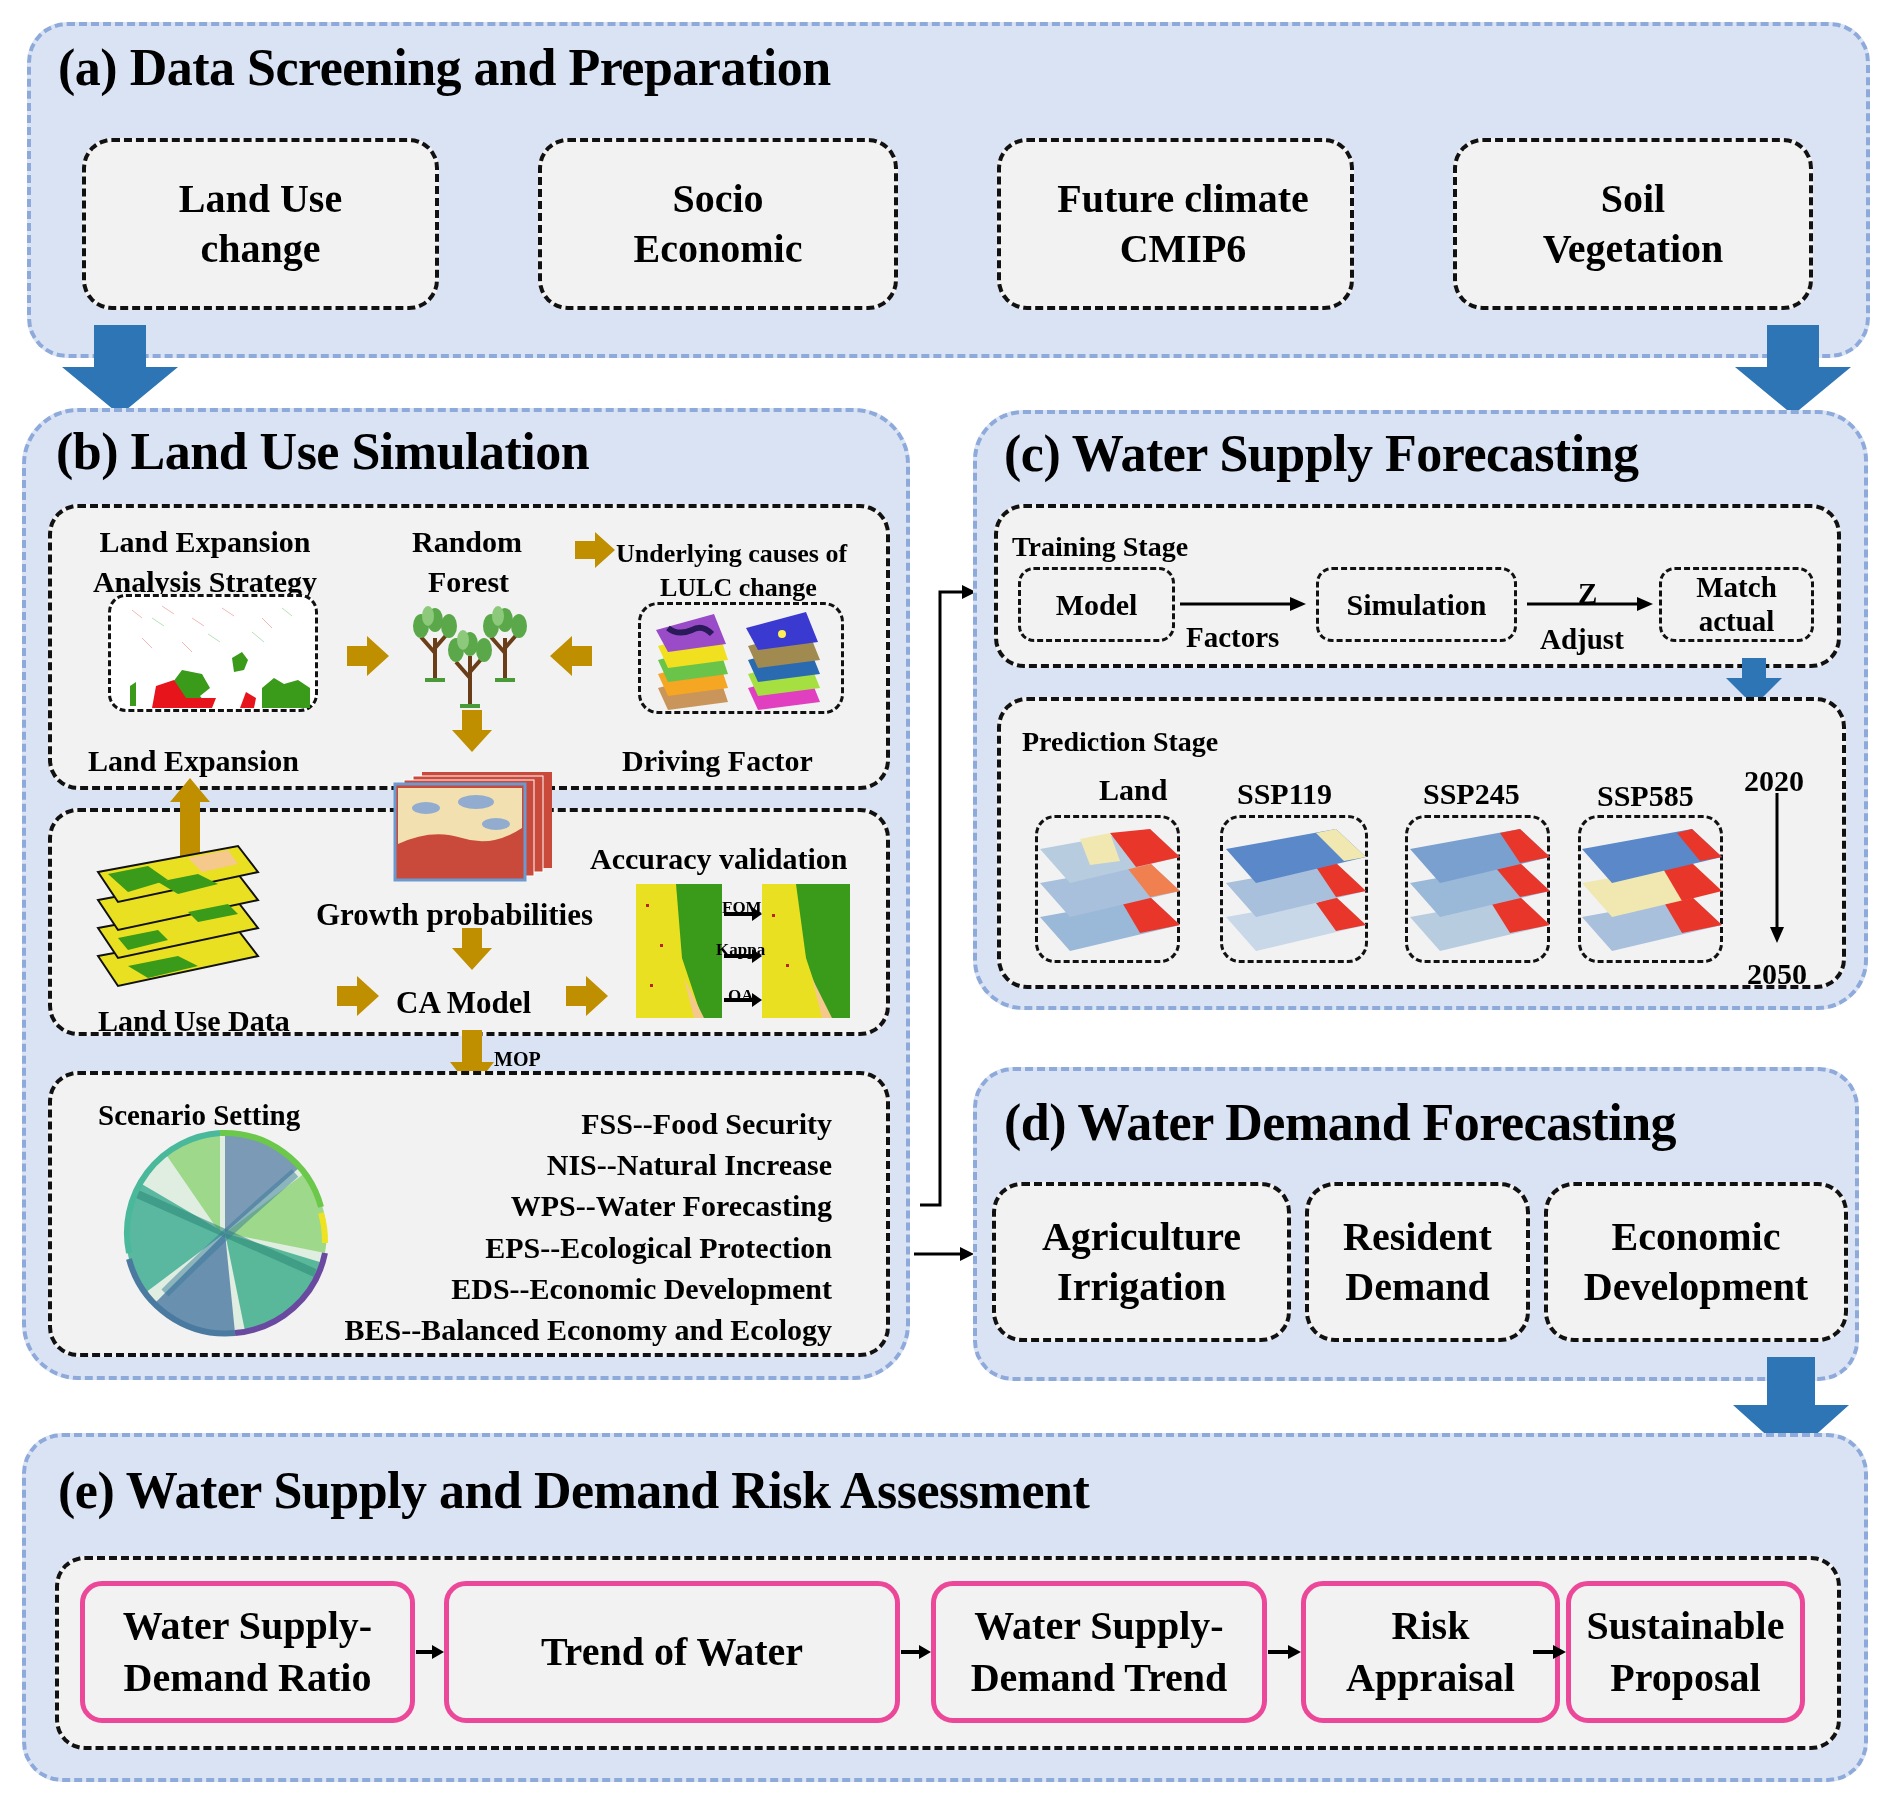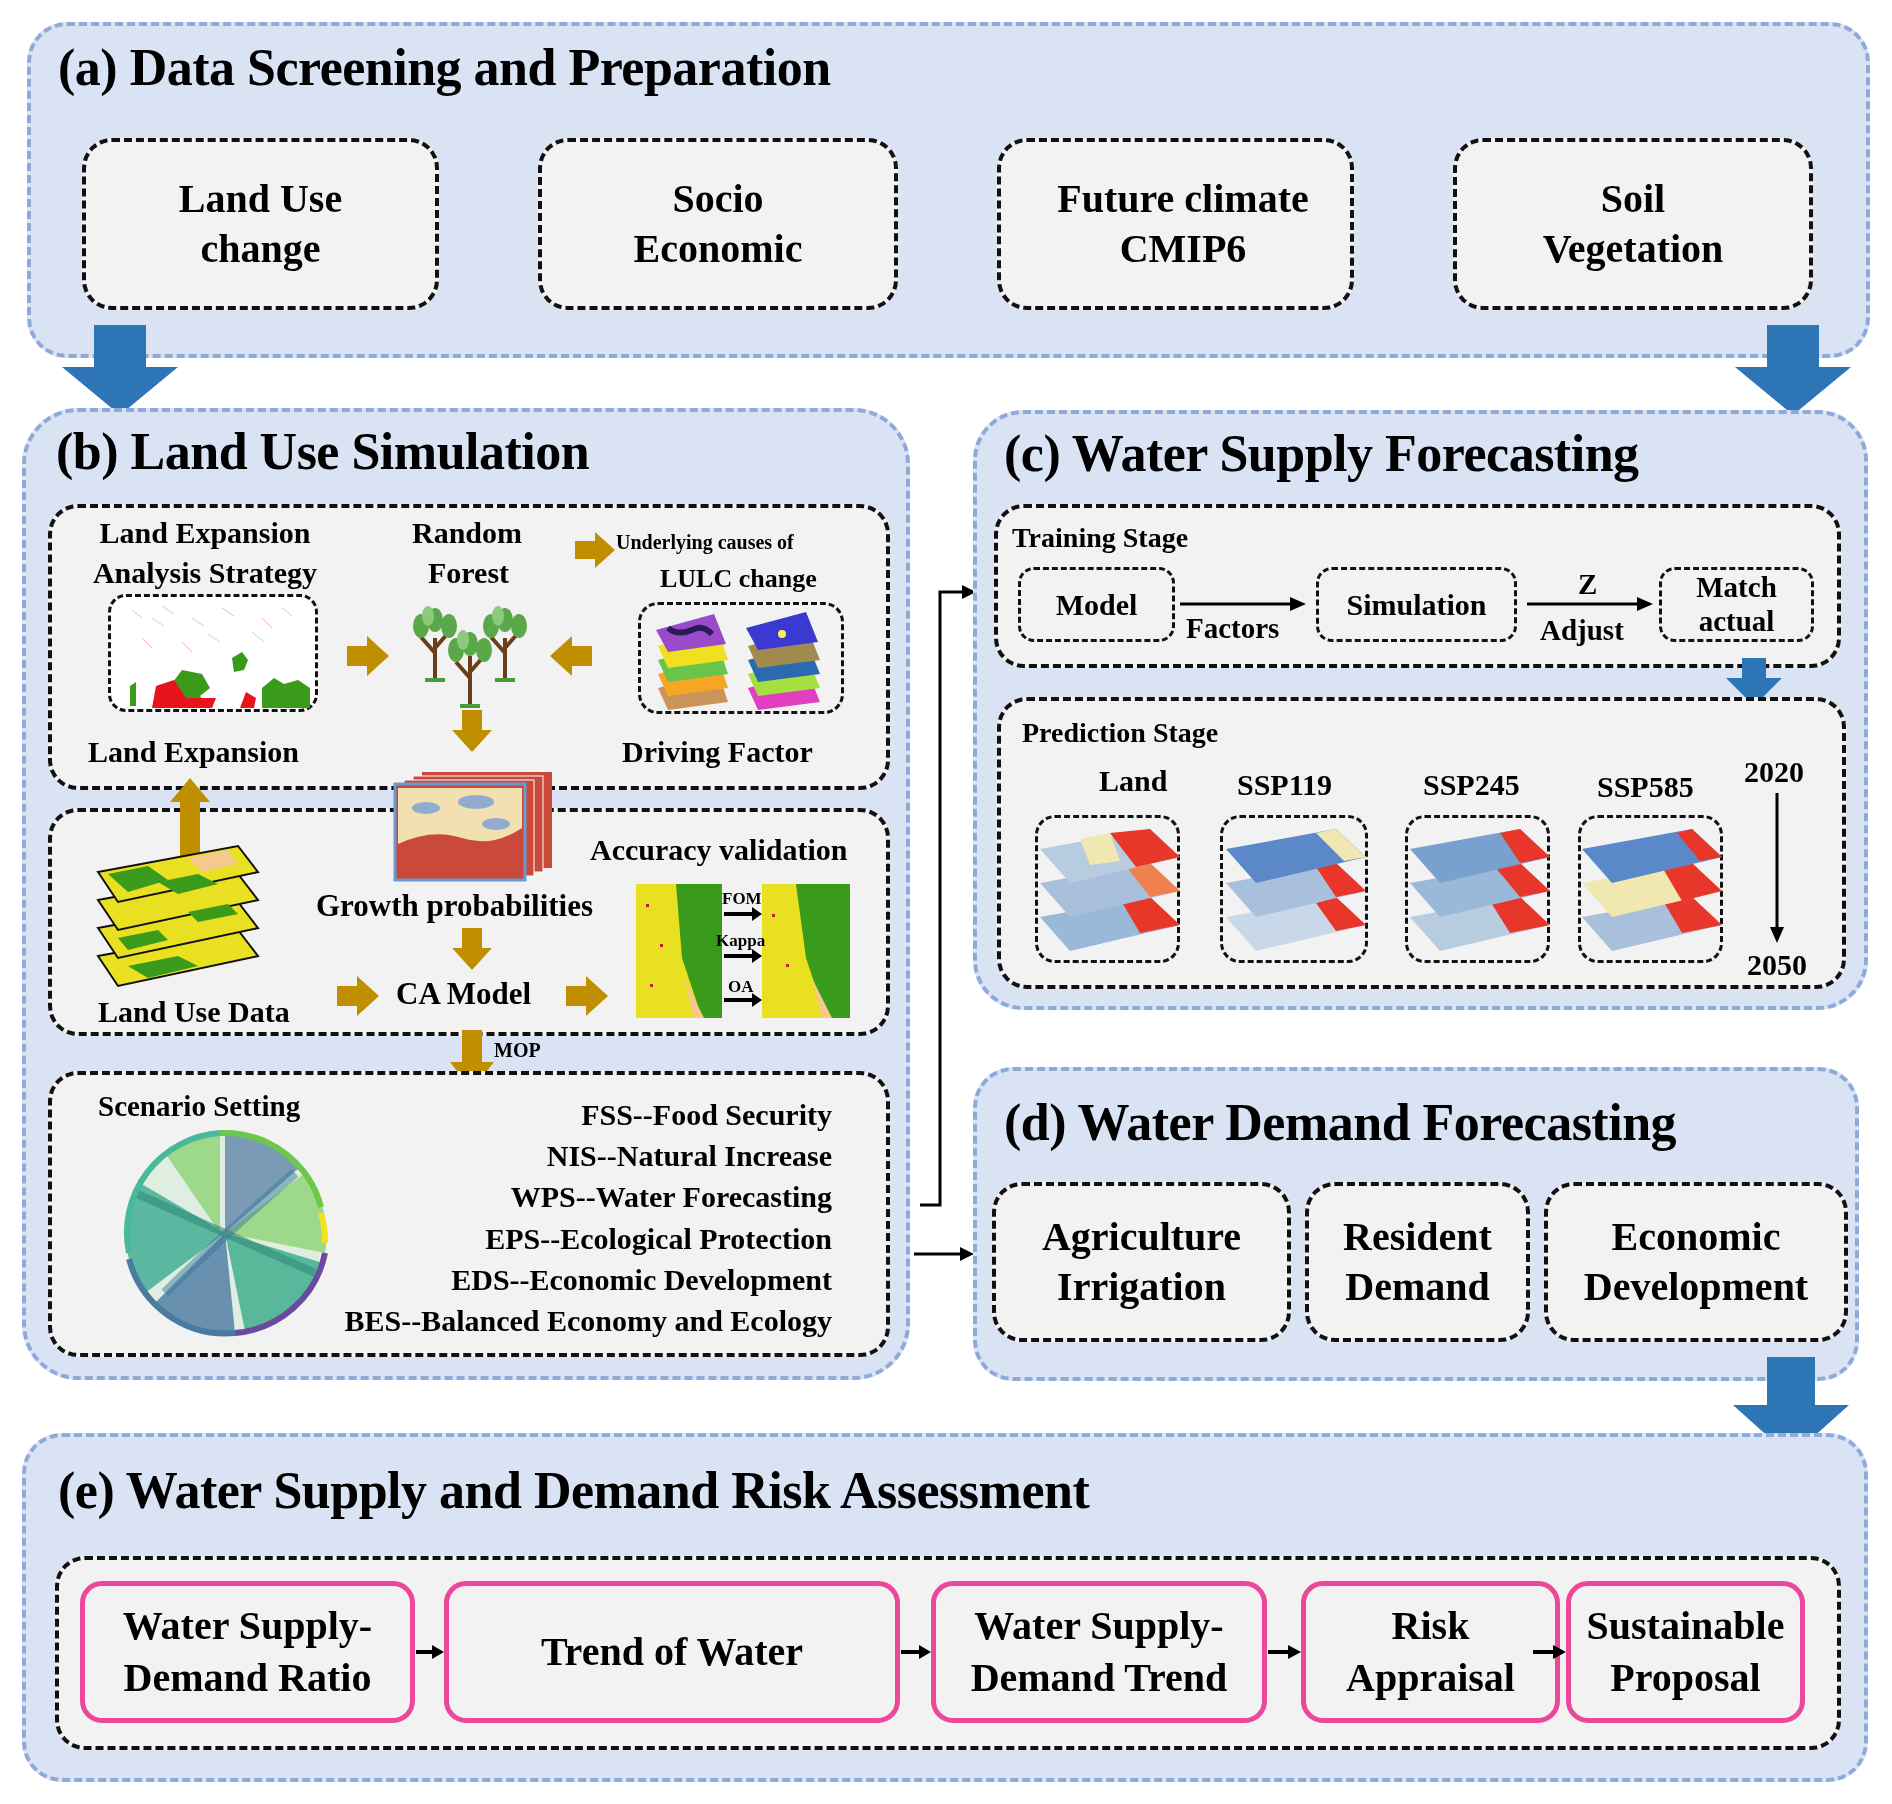--- a/index.html
+++ b/index.html
@@ -2,21 +2,21 @@
 <html><head>
 <meta charset="utf-8">
 <style>
   html,body{margin:0;padding:0;background:#ffffff;}
   body{width:1892px;height:1804px;position:relative;overflow:hidden;font-family:"Liberation Serif","DejaVu Serif",serif;color:#000;}
   .panel{position:absolute;background:#dae3f4;border:4px dashed #8eaadb;border-radius:40px;box-sizing:border-box;}
   .ptitle{position:absolute;font-weight:bold;font-size:52px;line-height:1;white-space:nowrap;letter-spacing:-0.5px;}
   .dbox{position:absolute;background:#f2f2f2;border:4px dashed #111;border-radius:30px;box-sizing:border-box;}
   .dbox.sm{border-width:3px;border-radius:20px;}
   .ctext{position:absolute;display:flex;align-items:center;justify-content:center;text-align:center;font-weight:bold;line-height:1.25;}
-  .lbl{position:absolute;font-weight:bold;white-space:nowrap;line-height:1;}
+  .lbl{position:absolute;font-weight:bold;white-space:nowrap;line-height:1;margin-top:9px;}
   .sbox{position:absolute;background:#f2f2f2;border:5px solid #ec4899;border-radius:22px;box-sizing:border-box;display:flex;align-items:center;justify-content:center;text-align:center;font-weight:bold;font-size:40px;line-height:1.3;}
   svg{position:absolute;overflow:visible;}
 </style>
 </head>
 <body>
 
 <div class="panel" style="left:27px;top:22px;width:1843px;height:336px;"></div>
 <div class="ptitle" style="left:58px;top:42px;">(a) Data Screening and Preparation</div>
 
 <div class="dbox" style="left:82px;top:138px;width:357px;height:172px;"></div>
@@ -125,21 +125,21 @@
 <svg style="left:347px;top:636px;" width="42" height="40">
   <polygon points="0,10 20,10 20,0 42,20 20,40 20,30 0,30" fill="#bf8f00"></polygon>
 </svg>
 <svg style="left:550px;top:636px;" width="42" height="40">
   <polygon points="42,10 22,10 22,0 0,20 22,40 22,30 42,30" fill="#bf8f00"></polygon>
 </svg>
 <svg style="left:452px;top:710px;" width="40" height="42">
   <polygon points="10,0 30,0 30,20 40,20 20,42 0,20 10,20" fill="#bf8f00"></polygon>
 </svg>
 
-<div class="lbl" style="left:616px;top:532px;font-size:20px;">Underlying causes of</div>
+<div class="lbl" style="left:616px;top:532px;font-size:26px;">Underlying causes of</div>
 <div class="lbl" style="left:660px;top:566px;font-size:26px;">LULC change</div>
 
 <div class="dbox sm" style="left:638px;top:602px;width:206px;height:112px;"></div>
 <svg style="left:648px;top:610px;" width="190" height="100">
   <polygon points="10,78 70,62 80,92 20,100" fill="#c9955a"></polygon>
   <polygon points="10,64 70,48 80,78 20,86" fill="#f5a623"></polygon>
   <polygon points="10,50 70,34 80,64 20,72" fill="#6ac44a"></polygon>
   <polygon points="10,36 70,20 80,50 20,58" fill="#f0e020"></polygon>
   <polygon points="8,20 66,4 78,34 20,42" fill="#9a4bc8"></polygon>
   <path d="M20,18 q10,8 24,2 q10,-6 20,4" stroke="#2a1a5a" stroke-width="6" fill="none"></path>

